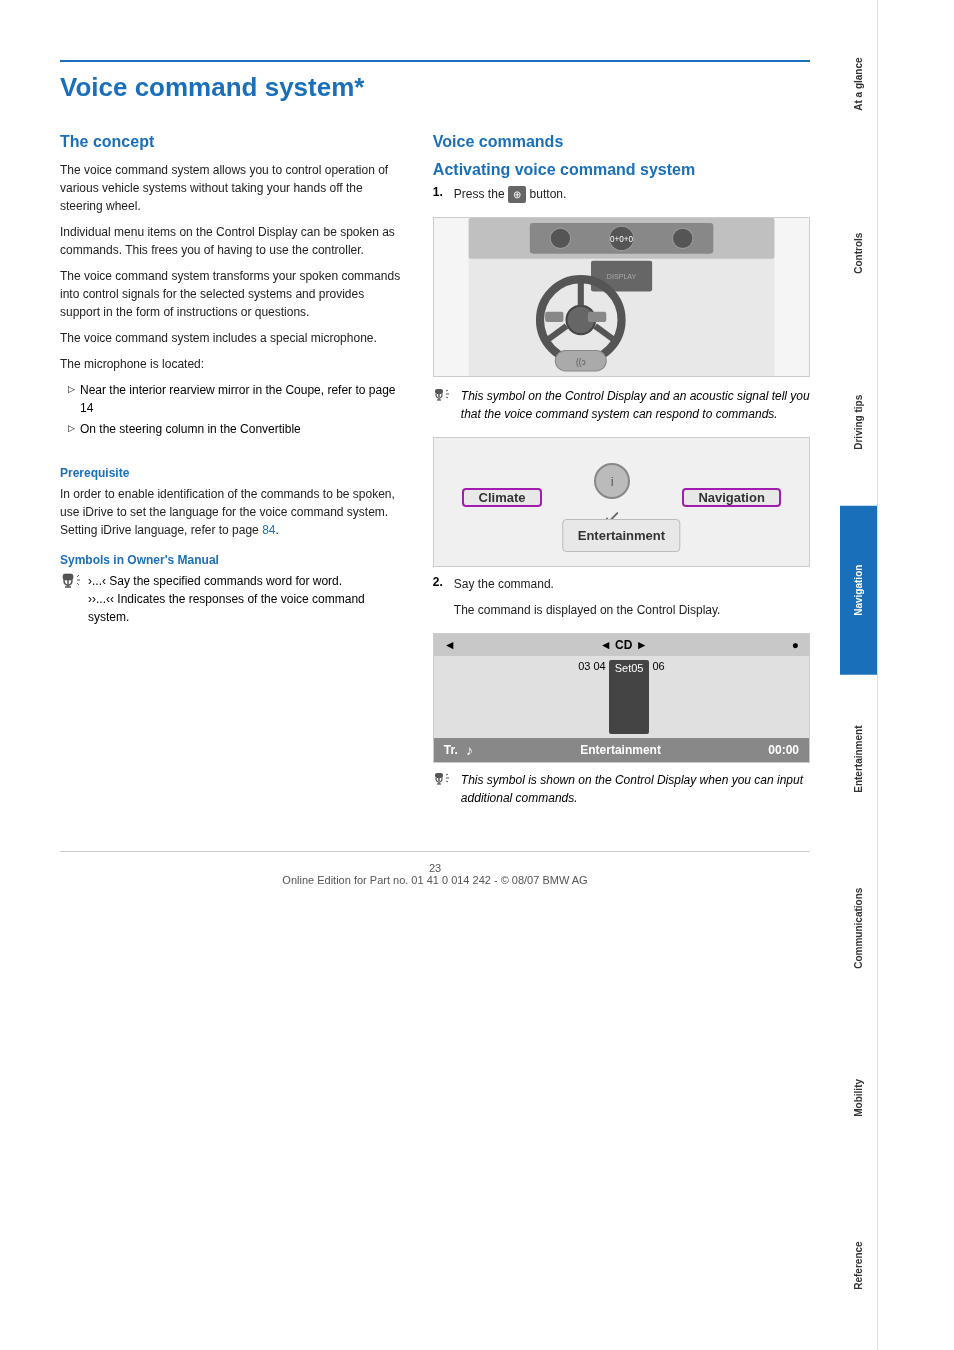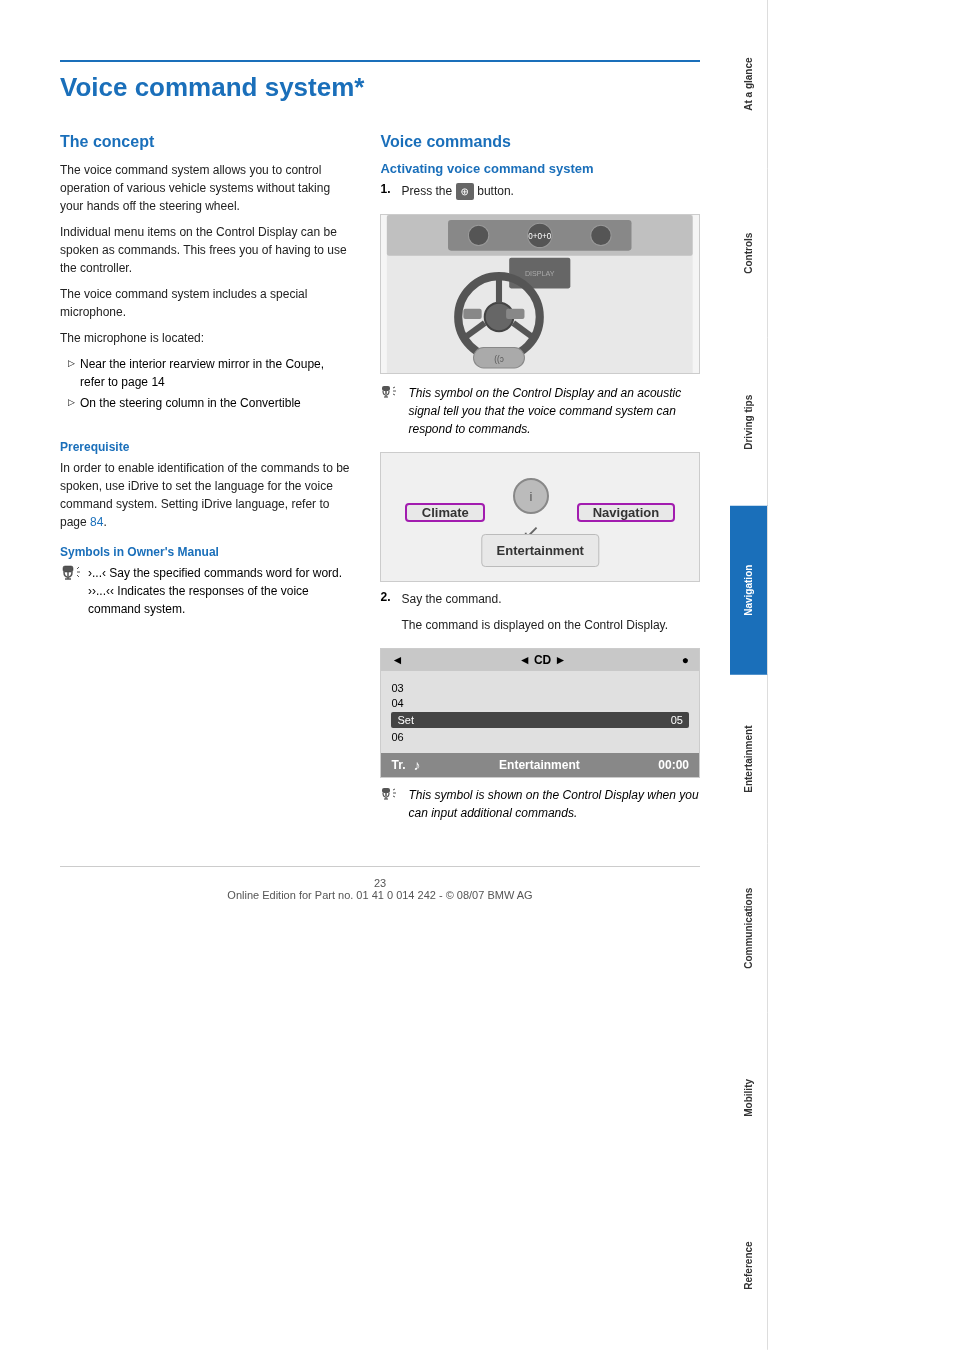--- a/index.html
+++ b/index.html
@@ -6,21 +6,21 @@
     body {
       font-family: Arial, Helvetica, sans-serif;
       font-size: 13px;
       background: #fff;
       color: #000;
       width: 954px;
       min-height: 1350px;
     }
     .page-container {
       display: flex;
-      width: 768px;
+      width: 878px;
       min-height: 1350px;
     }
     .main-content {
       flex: 1;
       padding: 60px 30px 40px 60px;
     }
     .sidebar {
       width: 38px;
       display: flex;
       flex-direction: column;
@@ -64,21 +64,21 @@
     .right-col {
       flex: 1.1;
     }
     .section-title {
       font-size: 16px;
       font-weight: bold;
       color: #1a6fba;
       margin-bottom: 10px;
     }
     .subsection-title {
-      font-size: 13px;
+      font-size: 16px;
       font-weight: bold;
       color: #1a6fba;
       margin-bottom: 6px;
     }
     .body-text {
       font-size: 12px;
       line-height: 1.5;
       margin-bottom: 8px;
       color: #222;
     }
@@ -219,21 +219,20 @@
       display: flex;
       align-items: center;
       justify-content: space-between;
       padding: 4px 10px;
       font-size: 12px;
       font-weight: bold;
     }
     .cd-rows {
       flex: 1;
       display: flex;
-      flex-direction: column;
       justify-content: center;
       padding: 4px 10px;
       gap: 3px;
     }
     .cd-row {
       display: flex;
       justify-content: space-between;
       font-size: 11px;
     }
     .cd-row-highlight {
@@ -284,20 +283,21 @@
 
     <h1 class="page-title">Voice command system*</h1>
 
     <div class="two-col">
 
       <div class="left-col">
         <div class="section-title">The concept</div>
 
         <p class="body-text">The voice command system allows you to control operation of various vehicle systems without taking your hands off the steering wheel.</p>
         <p class="body-text">Individual menu items on the Control Display can be spoken as commands. This frees you of having to use the controller.</p>
+        <p class="body-text">The voice command system transforms your spoken commands into control signals for the selected systems and provides support in the form of instructions or questions.</p>
         <p class="body-text">The voice command system includes a special microphone.</p>
         <p class="body-text">The microphone is located:</p>
 
         <ul class="bullet-list">
           <li>Near the interior rearview mirror in the Coupe, refer to page 14</li>
           <li>On the steering column in the Convertible</li>
         </ul>
 
         <div class="prereq-title">Prerequisite</div>
         <p class="body-text">In order to enable identification of the commands to be spoken, use iDrive to set the language for the voice command system. Setting iDrive language, refer to page <span style="color:#1a6fba;">84</span>.</p>

